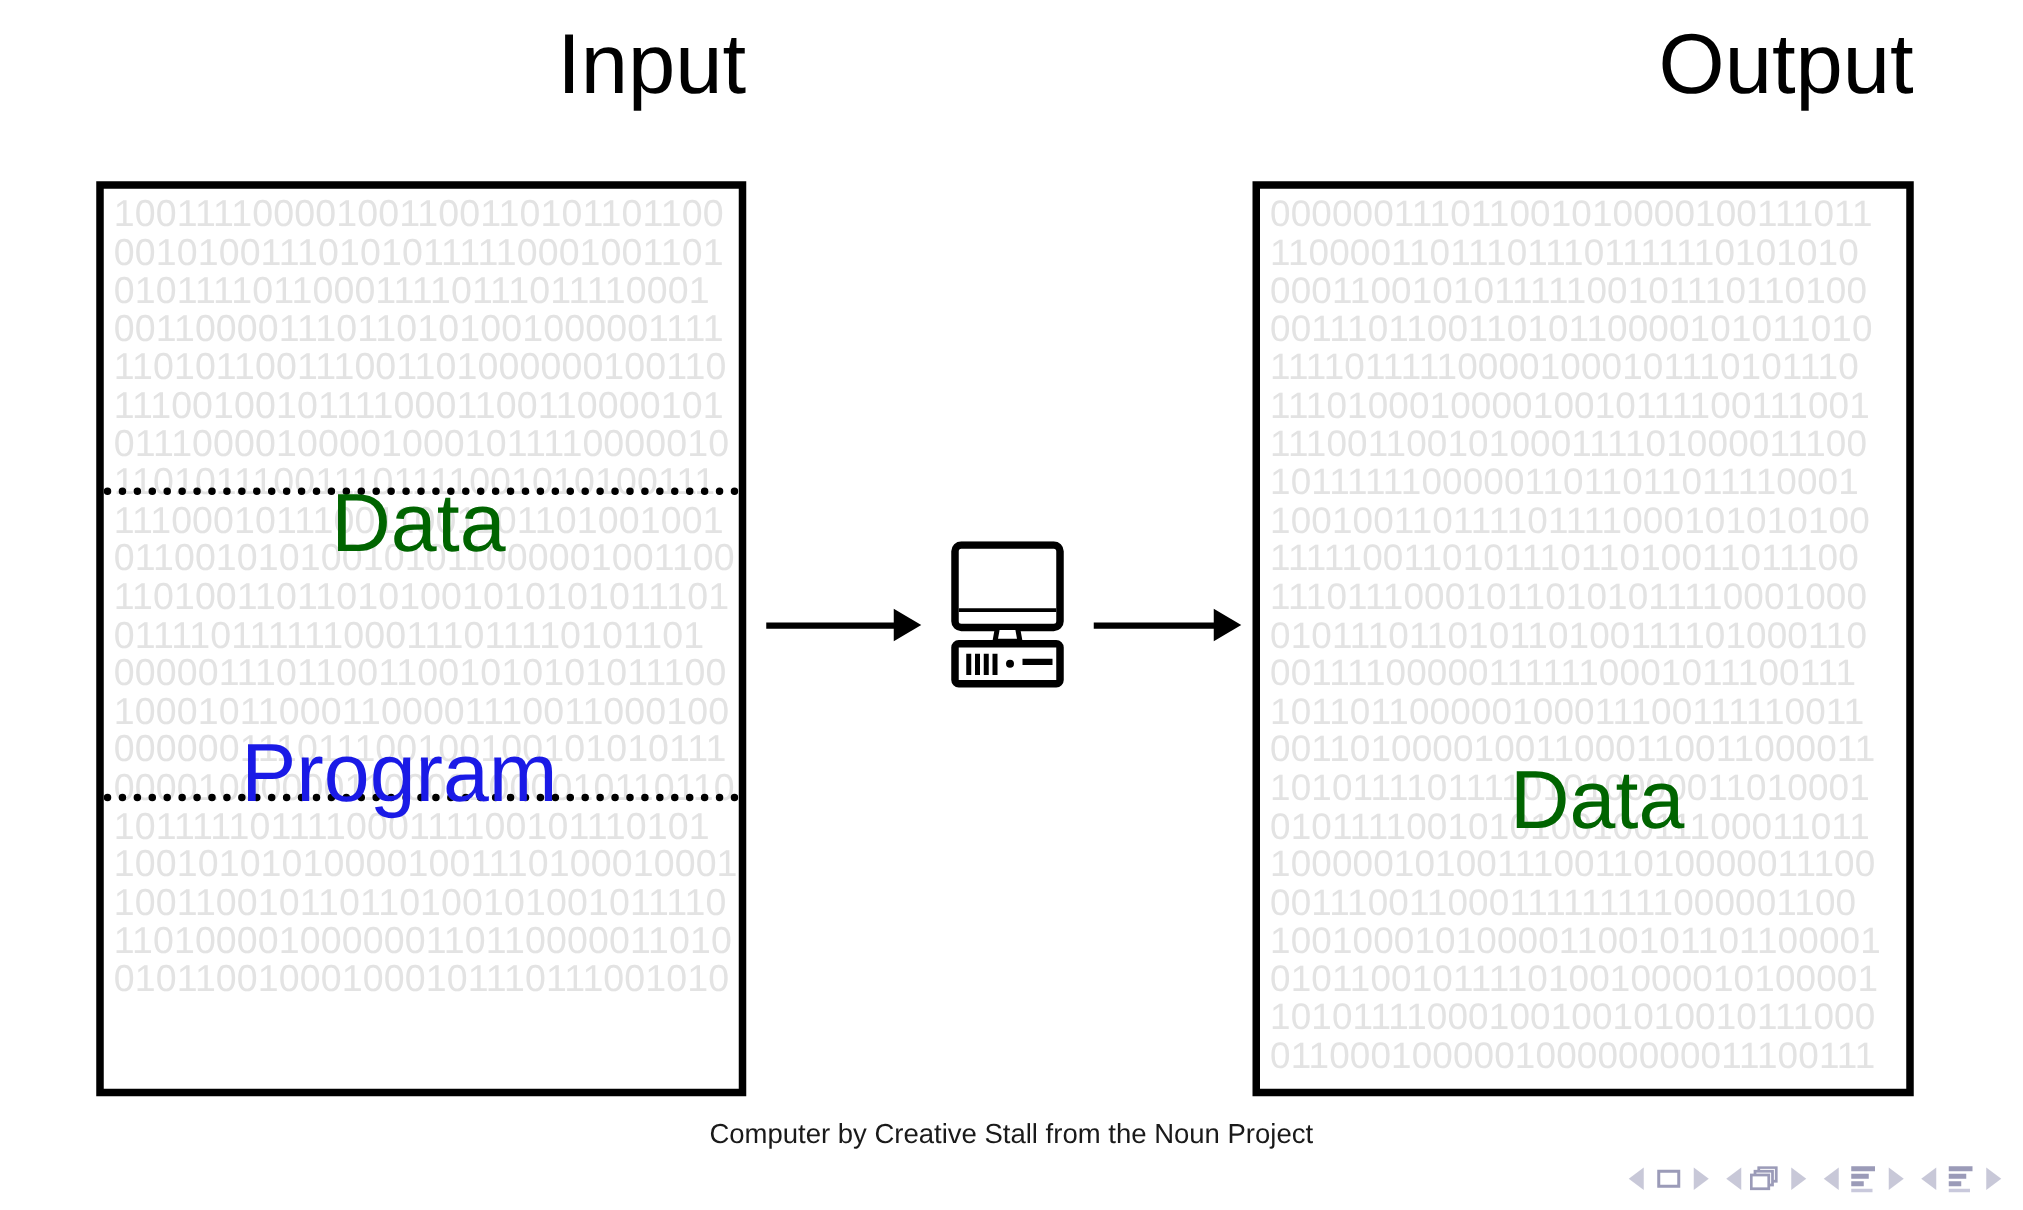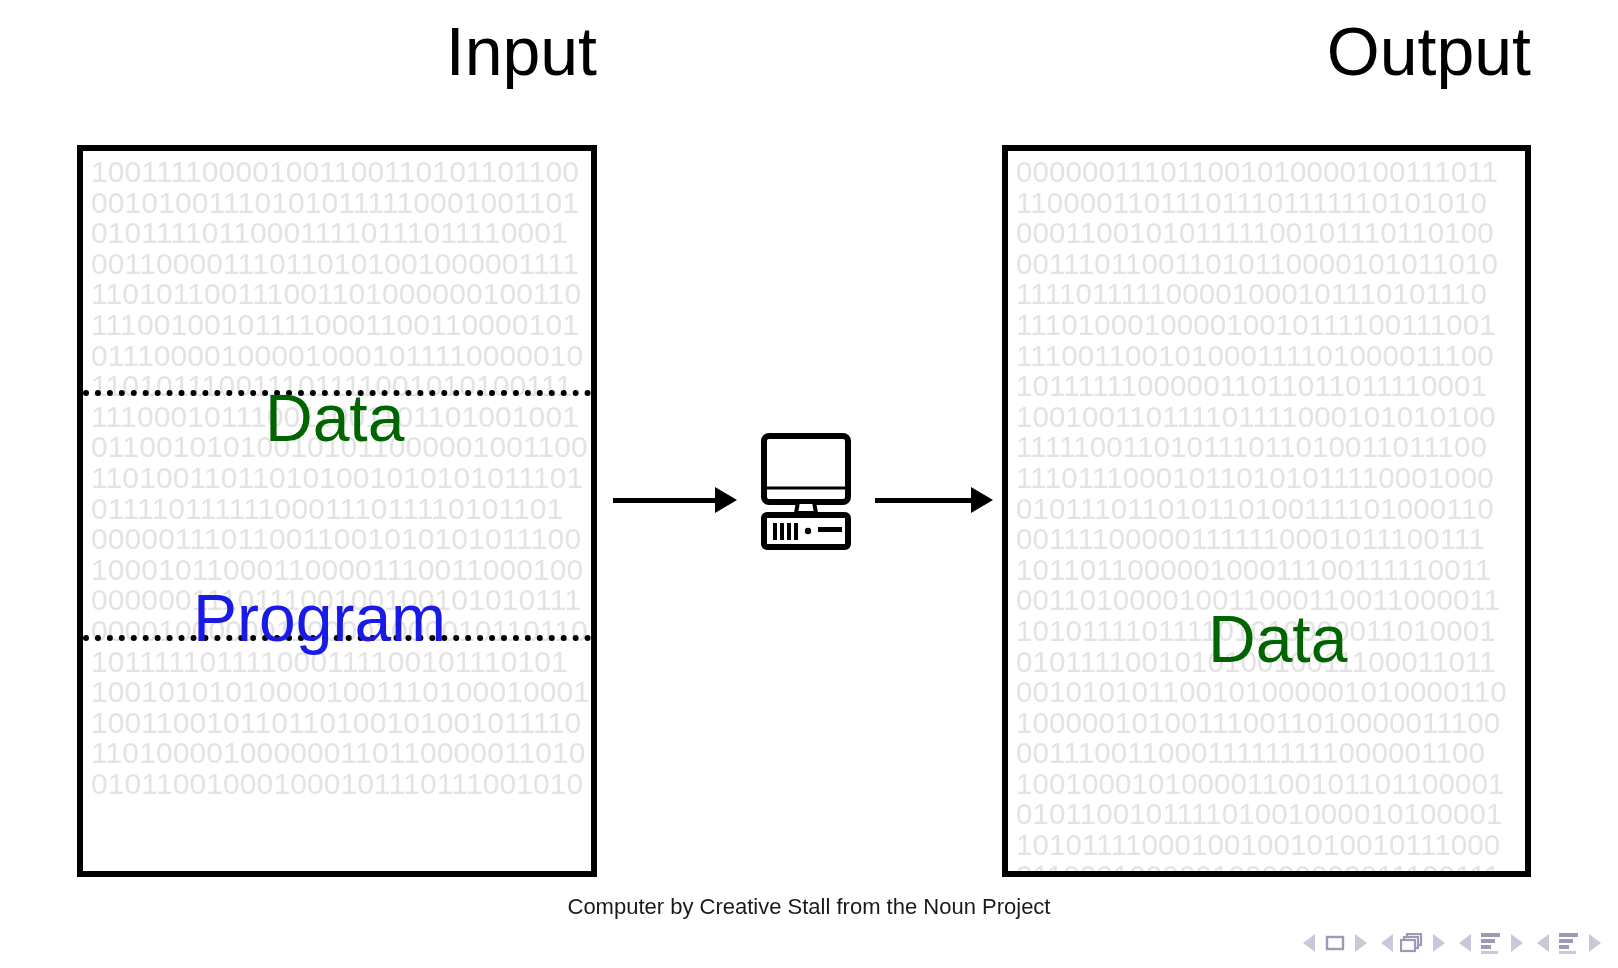--- a/index.html
+++ b/index.html
@@ -237,21 +237,20 @@
       <div class="binary-row">101111110000011011011011110001</div>
       <div class="binary-row">100100110111101111000101010100</div>
       <div class="binary-row">111110011010111011010011011100</div>
       <div class="binary-row">111011100010110101011110001000</div>
       <div class="binary-row">010111011010110100111101000110</div>
       <div class="binary-row">001111000001111110001011100111</div>
       <div class="binary-row">101101100000100011100111110011</div>
       <div class="binary-row">001101000010011000110011000011</div>
       <div class="binary-row">101011110111101010000011010001</div>
       <div class="binary-row">010111100101010010011100011011</div>
-      <div class="binary-row">001010101100101000001010000110</div>
       <div class="binary-row">100000101001110011010000011100</div>
       <div class="binary-row">001110011000111111111000001100</div>
       <div class="binary-row">100100010100001100101101100001</div>
       <div class="binary-row">010110010111101001000010100001</div>
       <div class="binary-row">101011110001001001010010111000</div>
       <div class="binary-row">011000100000100000000011100111</div>
     </div>
 
   <div class="section-label" id="label-data-out">Data</div>
 </div>

